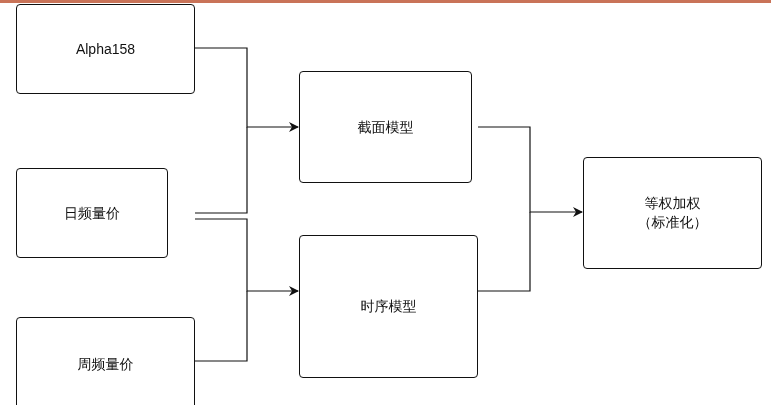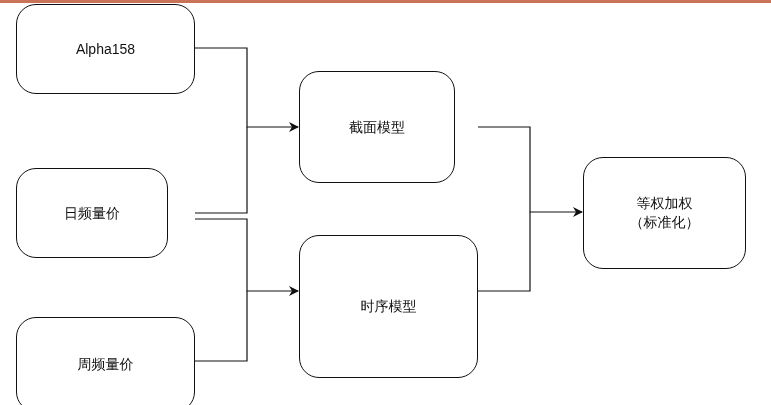--- a/index.html
+++ b/index.html
@@ -1,21 +1,21 @@
 <!DOCTYPE html>
 <html><head>
 <meta charset="utf-8">
 <style>
   html, body { margin: 0; padding: 0; background: #ffffff; }
   body { width: 771px; height: 405px; position: relative; overflow: hidden; font-family: "Liberation Sans", "DejaVu Sans", sans-serif; }
   .topbar { position: absolute; left: 0; top: 0; width: 771px; height: 3px; background: #c97358; }
   svg.edges { position: absolute; left: 0; top: 0; }
   .node {
     position: absolute; box-sizing: border-box;
-    border: 1.3px solid #111; border-radius: 20px; background: #fff;
+    border: 1.3px solid #111; border-radius: 4px; background: #fff;
     display: flex; flex-direction: column; align-items: center; justify-content: center;
     color: #111; font-size: 14px; line-height: 19px; text-align: center;
   }
   .node span { display: block; white-space: nowrap; }
 </style>
 </head>
 <body>
 
 <div class="topbar" style="background: rgb(201, 115, 88);"></div>
 
@@ -40,24 +40,24 @@
 </div>
 
 <div class="node" style="left:16px; top:168px; width:152px; height:90px;">
   <span>日频量价</span>
 </div>
 
 <div class="node" style="left:16px; top:317px; width:179px; height:95px;">
   <span>周频量价</span>
 </div>
 
-<div class="node" style="left:299px; top:71px; width:156px; height:112px;">
+<div class="node" style="left:299px; top:71px; width:173px; height:112px;">
   <span>截面模型</span>
 </div>
 
 <div class="node" style="left:299px; top:235px; width:179px; height:143px;">
   <span>时序模型</span>
 </div>
 
-<div class="node" style="left:583px; top:157px; width:163px; height:112px;">
+<div class="node" style="left:583px; top:157px; width:179px; height:112px;">
   <span>等权加权</span>
   <span>（标准化）</span>
 </div>
 
 </body></html>

